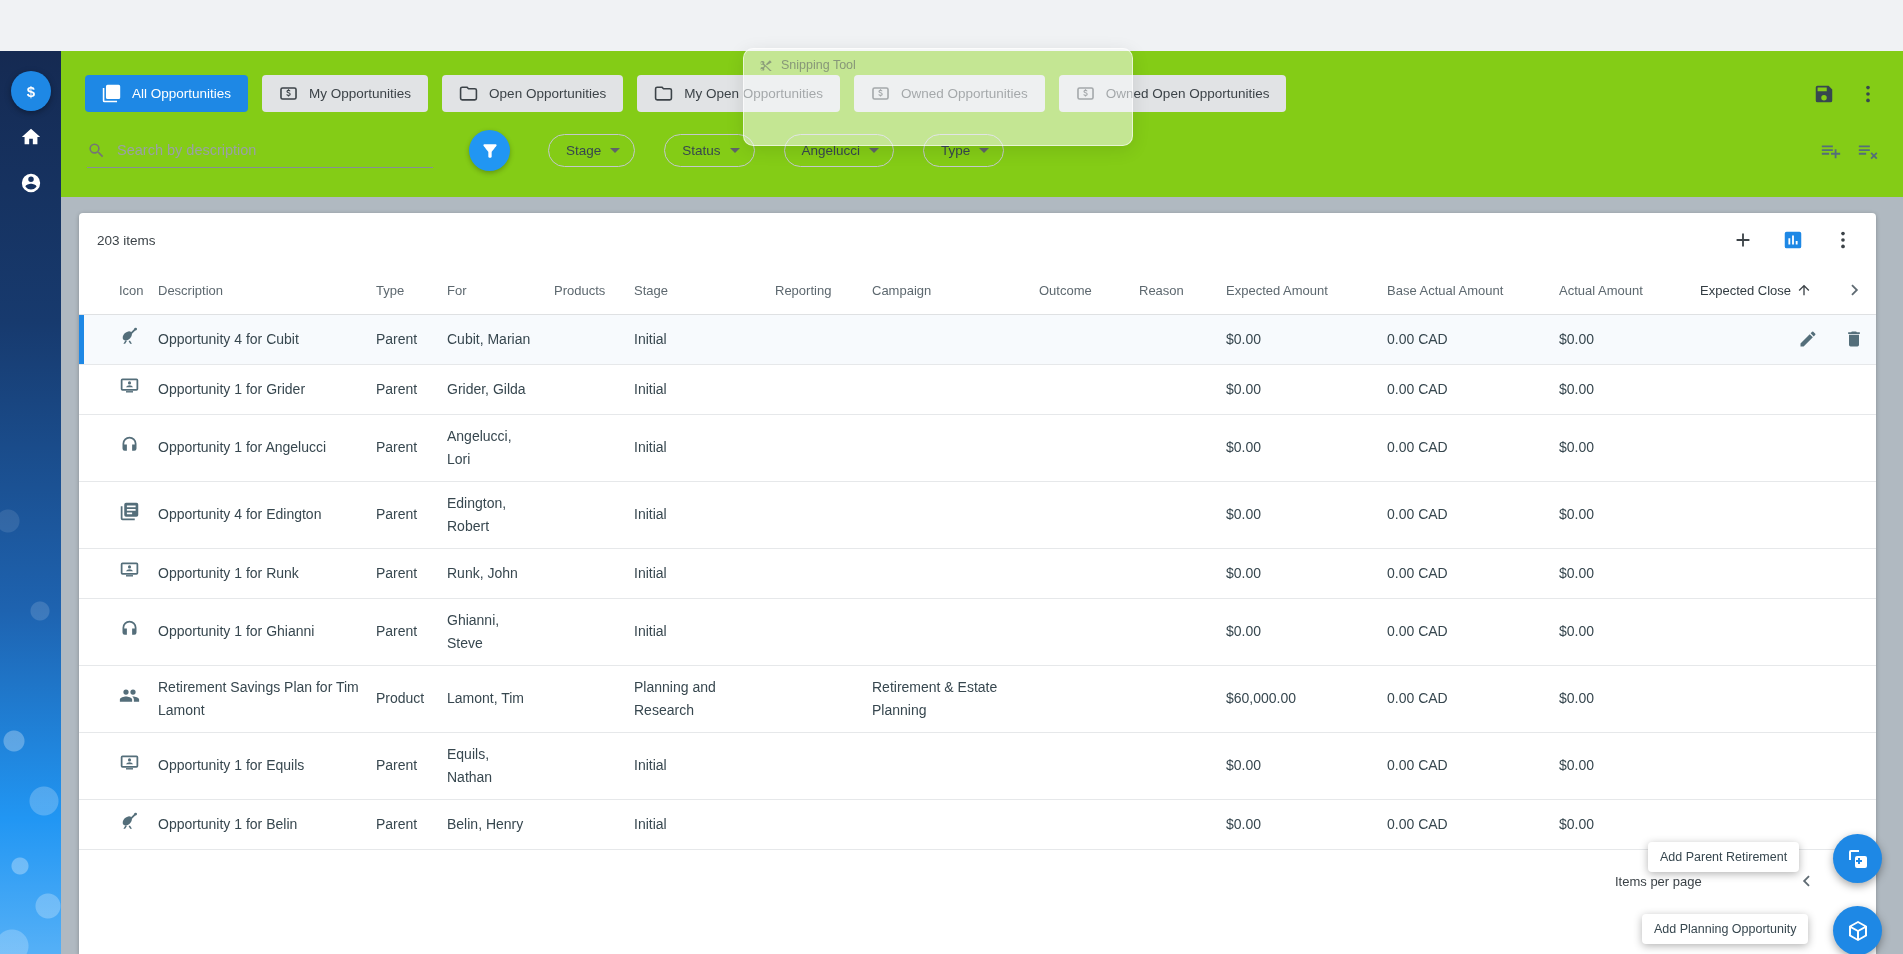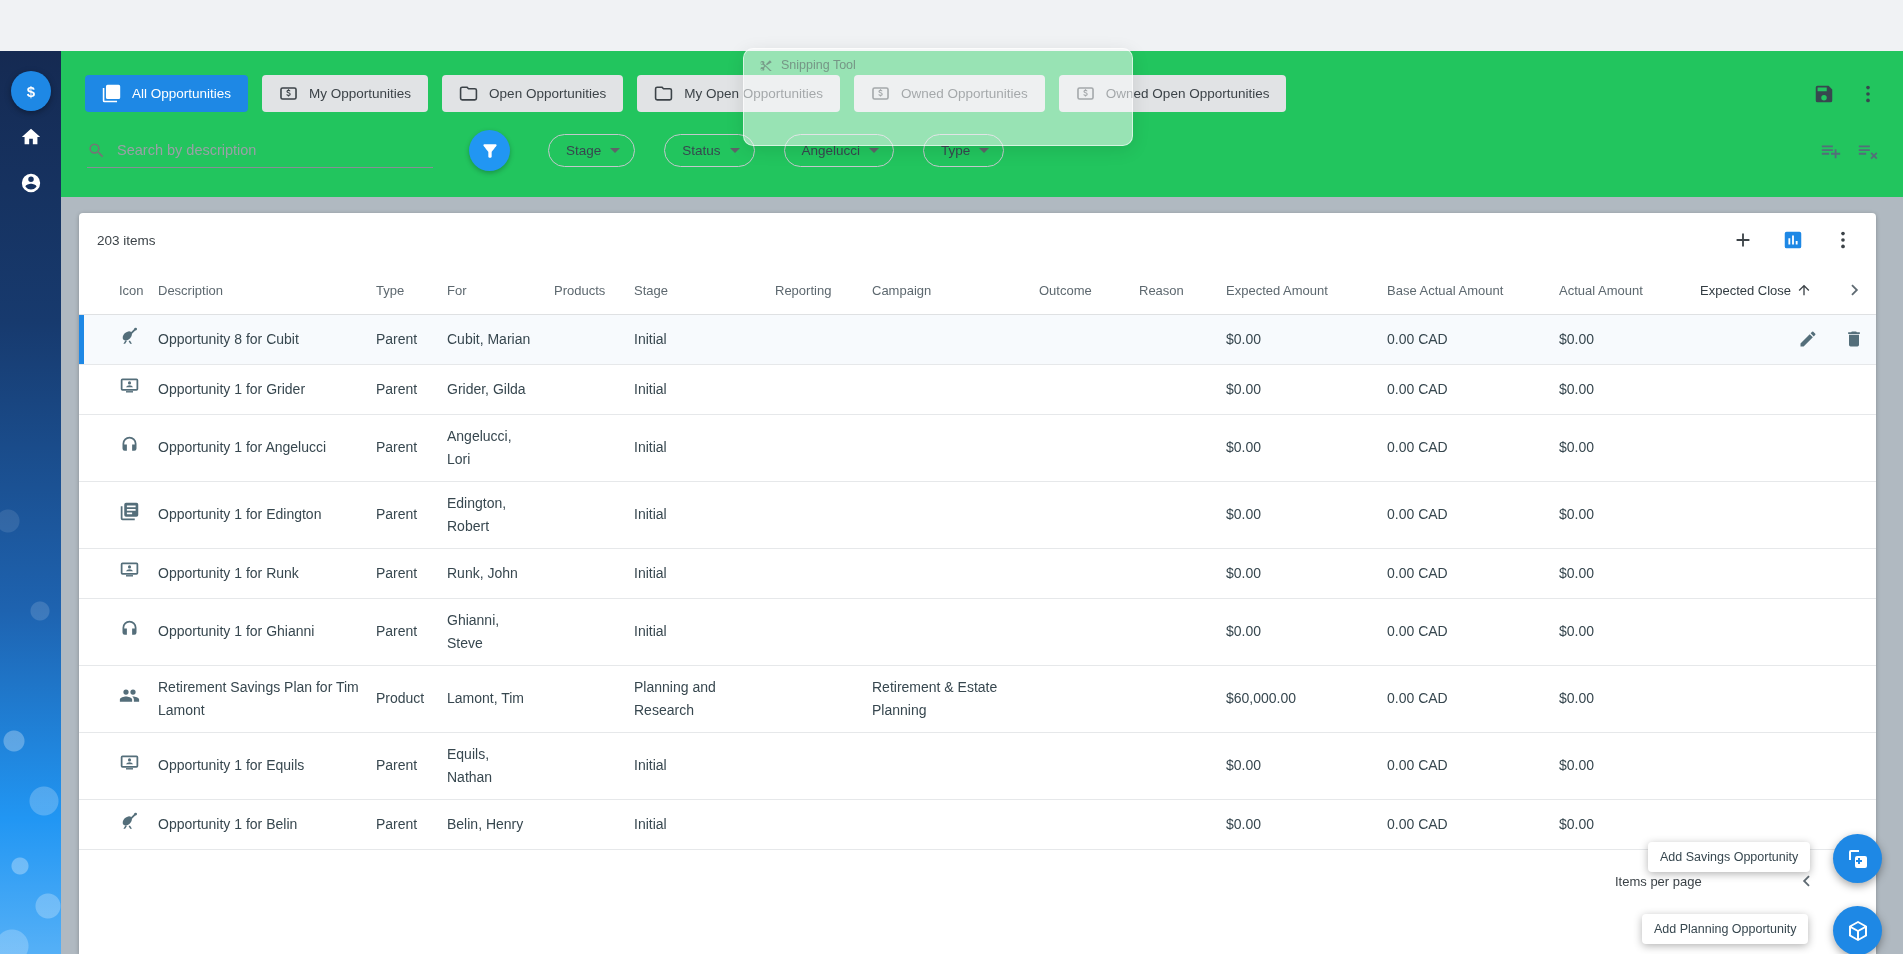--- a/index.html
+++ b/index.html
@@ -29,21 +29,21 @@
       radial-gradient(circle at 12px 895px, rgba(255,255,255,.22) 0 16px, transparent 17px),
       radial-gradient(circle at 40px 560px, rgba(255,255,255,.14) 0 9px, transparent 10px),
       radial-gradient(circle at 8px 470px, rgba(255,255,255,.10) 0 11px, transparent 12px),
       linear-gradient(180deg,#152a52 0%,#173a6e 30%,#1e63b0 62%,#2196f3 85%,#55b0f7 100%);
   }
   .sb-active{width:40px;height:40px;border-radius:50%;background:var(--accent);color:#fff;display:flex;align-items:center;justify-content:center;margin-top:20px;box-shadow:0 2px 6px rgba(0,0,0,.35);border:none;cursor:pointer;}
   .sb-active svg{width:24px;height:24px;fill:#fff;}
   .sb-icon{width:40px;height:40px;color:#fff;display:flex;align-items:center;justify-content:center;margin-top:6px;background:none;border:none;cursor:pointer;}
 
   
-  .main{position:absolute;top:51px;left:61px;right:0;bottom:0;background:#22c55e;}
+  .main{position:absolute;top:51px;left:61px;right:0;bottom:0;background:#84cc16;}
 
   .toolbar-row{position:absolute;top:24px;left:24px;right:24px;display:flex;align-items:center;}
   .view-tabs{display:flex;gap:14px;}
   .view-tab{height:37px;padding:0 17px;border:none;border-radius:4px;background:#e1e3e5;color:#3c4348;font-size:13.5px;display:inline-flex;align-items:center;gap:11px;cursor:pointer;font-family:inherit;white-space:nowrap;}
   .view-tab .icon svg{width:19px;height:19px;}
   .view-tab.active{background:var(--accent);color:#fff;}
   .toolbar-actions{margin-left:auto;display:flex;gap:22px;color:#37474f;align-items:center;}
 
   .filter-row{position:absolute;top:79px;left:26px;right:24px;height:41px;display:flex;align-items:center;}
   .search-field{display:flex;align-items:center;gap:11px;width:346px;border-bottom:1px solid #878f96;height:34px;}
@@ -345,21 +345,21 @@
           <tbody id="rows">
               <tr class="selected">
     <td class="c-icon"><span class="row-icon">
                     <svg viewBox="0 0 24 24" aria-hidden="true">
                       <ellipse cx="9.5" cy="12.5" rx="6.2" ry="4.2" transform="rotate(-45 9.5 12.5)"></ellipse>
                       <path d="M12.6 9.4 18 4l1.4 1.4-5.4 5.4z"></path>
                       <circle cx="19" cy="4.6" r="1.6"></circle>
                       <path d="M7.5 17.5 5 21.5h2l2-3.1zM12.5 17.7l2.3 3.8h-2l-1.8-3z"></path>
                     </svg>
                   </span></td>
-    <td class="c-desc">Opportunity 8 for Cubit</td>
+    <td class="c-desc">Opportunity 4 for Cubit</td>
     <td class="c-type">Parent</td>
     <td class="c-for">Cubit, Marian</td>
     <td class="c-products"></td>
     <td class="c-stage">Initial</td>
     <td class="c-reporting"></td>
     <td class="c-campaign"></td>
     <td class="c-outcome"></td>
     <td class="c-reason"></td>
     <td class="c-expected">$0.00</td>
     <td class="c-base">0.00 CAD</td>
@@ -430,21 +430,21 @@
     <td class="c-close">
       
     </td>
   </tr>
               <tr>
     <td class="c-icon"><span class="row-icon">
                     <svg viewBox="0 0 24 24" aria-hidden="true">
                       <path d="M4 6H2v14a2 2 0 0 0 2 2h14v-2H4V6zm16-4H8a2 2 0 0 0-2 2v12a2 2 0 0 0 2 2h12a2 2 0 0 0 2-2V4a2 2 0 0 0-2-2zm-1 9H9V9h10v2zm-4 4H9v-2h6v2zm4-8H9V5h10v2z"></path>
                     </svg>
                   </span></td>
-    <td class="c-desc">Opportunity 1 for Edington</td>
+    <td class="c-desc">Opportunity 4 for Edington</td>
     <td class="c-type">Parent</td>
     <td class="c-for">Edington,
 Robert</td>
     <td class="c-products"></td>
     <td class="c-stage">Initial</td>
     <td class="c-reporting"></td>
     <td class="c-campaign"></td>
     <td class="c-outcome"></td>
     <td class="c-reason"></td>
     <td class="c-expected">$0.00</td>
@@ -591,21 +591,21 @@
 
   <div class="ghost">
     <span class="icon">
         <svg viewBox="0 0 24 24" aria-hidden="true">
           <path d="M9.64 7.64A3 3 0 1 0 8 9l2 2-2 2a3 3 0 1 0 1.64 1.36L12 12l7 7h3L9.64 7.64zM6 8a1.5 1.5 0 1 1 0-3 1.5 1.5 0 0 1 0 3zm0 11a1.5 1.5 0 1 1 0-3 1.5 1.5 0 0 1 0 3zM22 5l-3-3-6.34 6.34 1.5 1.5z"></path>
         </svg>
       </span>
     <span>Snipping Tool</span>
   </div>
 
-  <div class="tooltip tt1">Add Savings Opportunity</div>
+  <div class="tooltip tt1">Add Parent Retirement</div>
   <div class="tooltip tt2">Add Planning Opportunity</div>
   <button class="fab fab-parent-btn">
       <span class="icon">
         <svg viewBox="0 0 24 24" aria-hidden="true">
           <path d="M13 3H5a2 2 0 0 0-2 2v8h2V5h8V3z"></path>
           <path d="M19 9h-8a2 2 0 0 0-2 2v8a2 2 0 0 0 2 2h8a2 2 0 0 0 2-2v-8a2 2 0 0 0-2-2zm-3 6h-2v2h-2v-2h-2v-2h2v-2h2v2h2v2z"></path>
         </svg>
       </span>
     </button>
   <button class="fab fab-product-btn">

